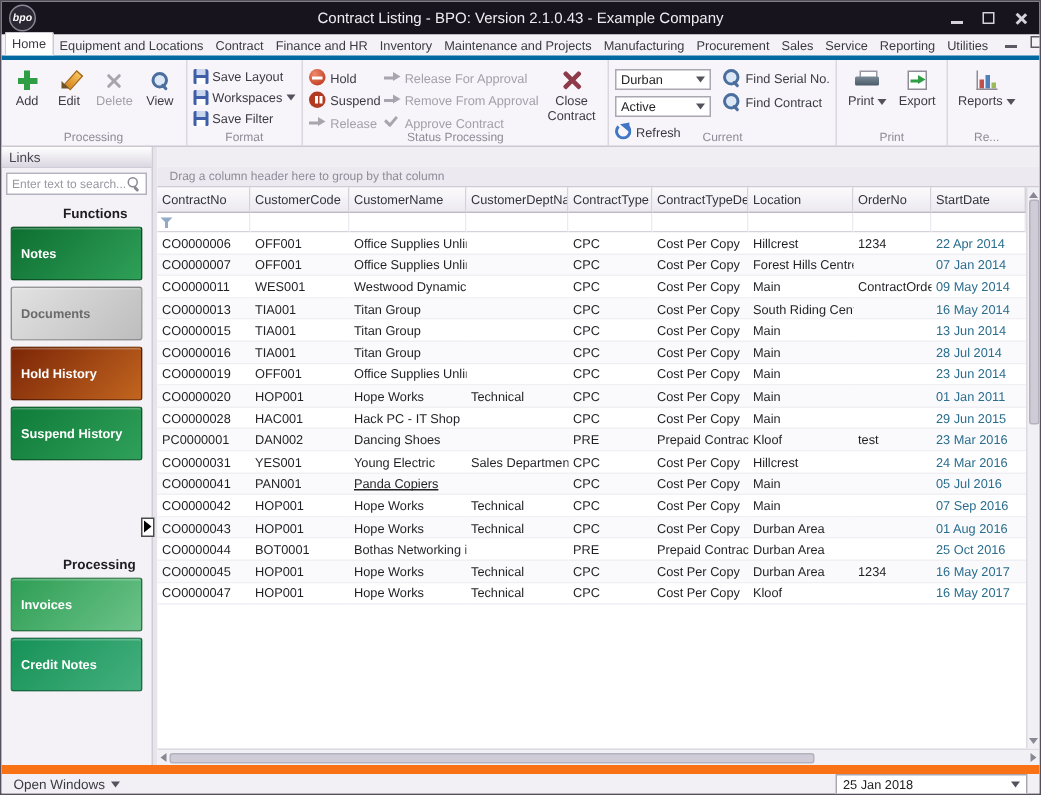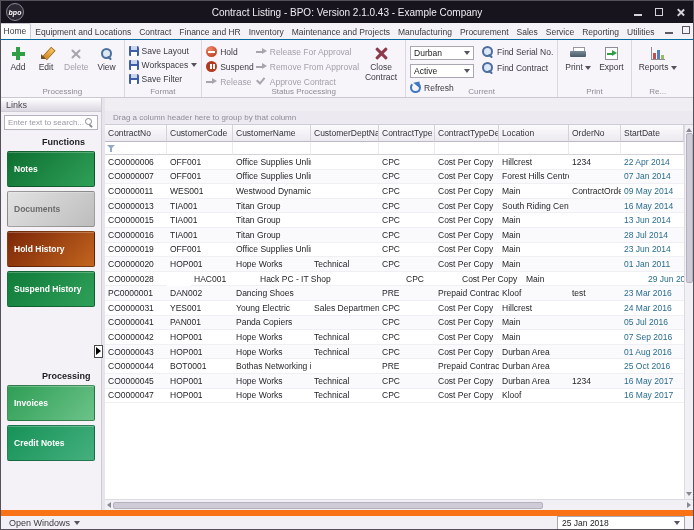--- a/index.html
+++ b/index.html
@@ -12,21 +12,21 @@
   .title{flex:1;text-align:center;color:#efedf2;font-size:10px;}
   .winbtns{position:absolute;right:8px;top:6px;display:flex;gap:11px;align-items:center;}
   .wbtn{display:inline-flex;align-items:center;justify-content:center;width:10px;height:10px;}
   .glyph-min{width:8px;height:8px;border-bottom:2px solid #d5d2da;}
   .glyph-max{width:8px;height:8px;border:1px solid #d5d2da;}
   .xg{position:relative;width:9px;height:9px;}
   .xg::before,.xg::after{content:"";position:absolute;left:4px;top:0;width:1.5px;height:9px;background:#d5d2da;}
   .xg::before{transform:rotate(45deg);}.xg::after{transform:rotate(-45deg);}
 
   
-  .tabstrip{position:absolute;top:22px;left:0;right:0;height:17px;background:#f4f2f6;border-bottom:1px solid #0369a1;display:flex;align-items:flex-end;padding-left:2px;justify-content:center;}
+  .tabstrip{position:absolute;top:22px;left:0;right:0;height:17px;background:#f4f2f6;border-bottom:3px solid #0369a1;display:flex;align-items:flex-end;padding-left:2px;}
   .tabs{display:flex;align-items:flex-end;}
   .tab{font-size:8.5px;color:#3a3a42;padding:2px 4px;white-space:nowrap;cursor:default;}
   .tab.active{background:#fff;border:1px solid #cdc9d4;border-bottom:1px solid #fff;border-radius:2px 2px 0 0;}
   .mdibtns{margin-left:auto;display:flex;gap:7px;padding:0 6px 4px;align-items:center;}
   .glyph-min.dark{border-color:#5c5964;}.glyph-max.dark{border-color:#5c5964;}
 
   
   .ribbon{position:absolute;top:39px;left:0;right:0;height:58px;background:#f7f5f9;border-bottom:1px solid #ccc8d2;display:flex;}
   .rgroup{position:relative;border-right:1px solid #dbd7e0;padding:3px 4px 12px;display:flex;gap:2px;align-items:flex-start;}
   .glabel{position:absolute;left:0;right:0;bottom:1px;text-align:center;font-size:8px;color:#8f8b98;white-space:nowrap;overflow:hidden;}
@@ -456,21 +456,21 @@
               <div class="gcell" style="width: 78px;">Hope Works</div>
               <div class="gcell" style="width: 68px;">Technical</div>
               <div class="gcell" style="width: 56px;">CPC</div>
               <div class="gcell" style="width: 64px;">Cost Per Copy</div>
               <div class="gcell" style="width: 70px;">Main</div>
               <div class="gcell" style="width: 52px;"></div>
               <div class="gcell datecell" style="flex: 1 1 0%;">01 Jan 2011</div>
             </div>
             <div class="grow">
               <div class="gcell" style="width: 62px;">CO0000028</div>
-              <div class="gcell" style="width: 66px; margin-left: 24px;">HAC001</div>
+              <div class="gcell" style="width: 66px;">HAC001</div>
               <div class="gcell" style="width: 78px;">Hack PC - IT Shop</div>
               <div class="gcell" style="width: 68px;"></div>
               <div class="gcell" style="width: 56px;">CPC</div>
               <div class="gcell" style="width: 64px;">Cost Per Copy</div>
               <div class="gcell" style="width: 70px;">Main</div>
               <div class="gcell" style="width: 52px;"></div>
               <div class="gcell datecell" style="flex: 1 1 0%;">29 Jun 2015</div>
             </div>
             <div class="grow alt">
               <div class="gcell" style="width: 62px;">PC0000001</div>
@@ -490,21 +490,21 @@
               <div class="gcell" style="width: 68px;">Sales Department</div>
               <div class="gcell" style="width: 56px;">CPC</div>
               <div class="gcell" style="width: 64px;">Cost Per Copy</div>
               <div class="gcell" style="width: 70px;">Hillcrest</div>
               <div class="gcell" style="width: 52px;"></div>
               <div class="gcell datecell" style="flex: 1 1 0%;">24 Mar 2016</div>
             </div>
             <div class="grow alt">
               <div class="gcell" style="width: 62px;">CO0000041</div>
               <div class="gcell" style="width: 66px;">PAN001</div>
-              <div class="gcell" style="width: 78px;">Panda Copiers</div>
+              <div class="gcell" style="width: 78px; text-decoration: underline;">Panda Copiers</div>
               <div class="gcell" style="width: 68px;"></div>
               <div class="gcell" style="width: 56px;">CPC</div>
               <div class="gcell" style="width: 64px;">Cost Per Copy</div>
               <div class="gcell" style="width: 70px;">Main</div>
               <div class="gcell" style="width: 52px;"></div>
               <div class="gcell datecell" style="flex: 1 1 0%;">05 Jul 2016</div>
             </div>
             <div class="grow">
               <div class="gcell" style="width: 62px;">CO0000042</div>
               <div class="gcell" style="width: 66px;">HOP001</div>

